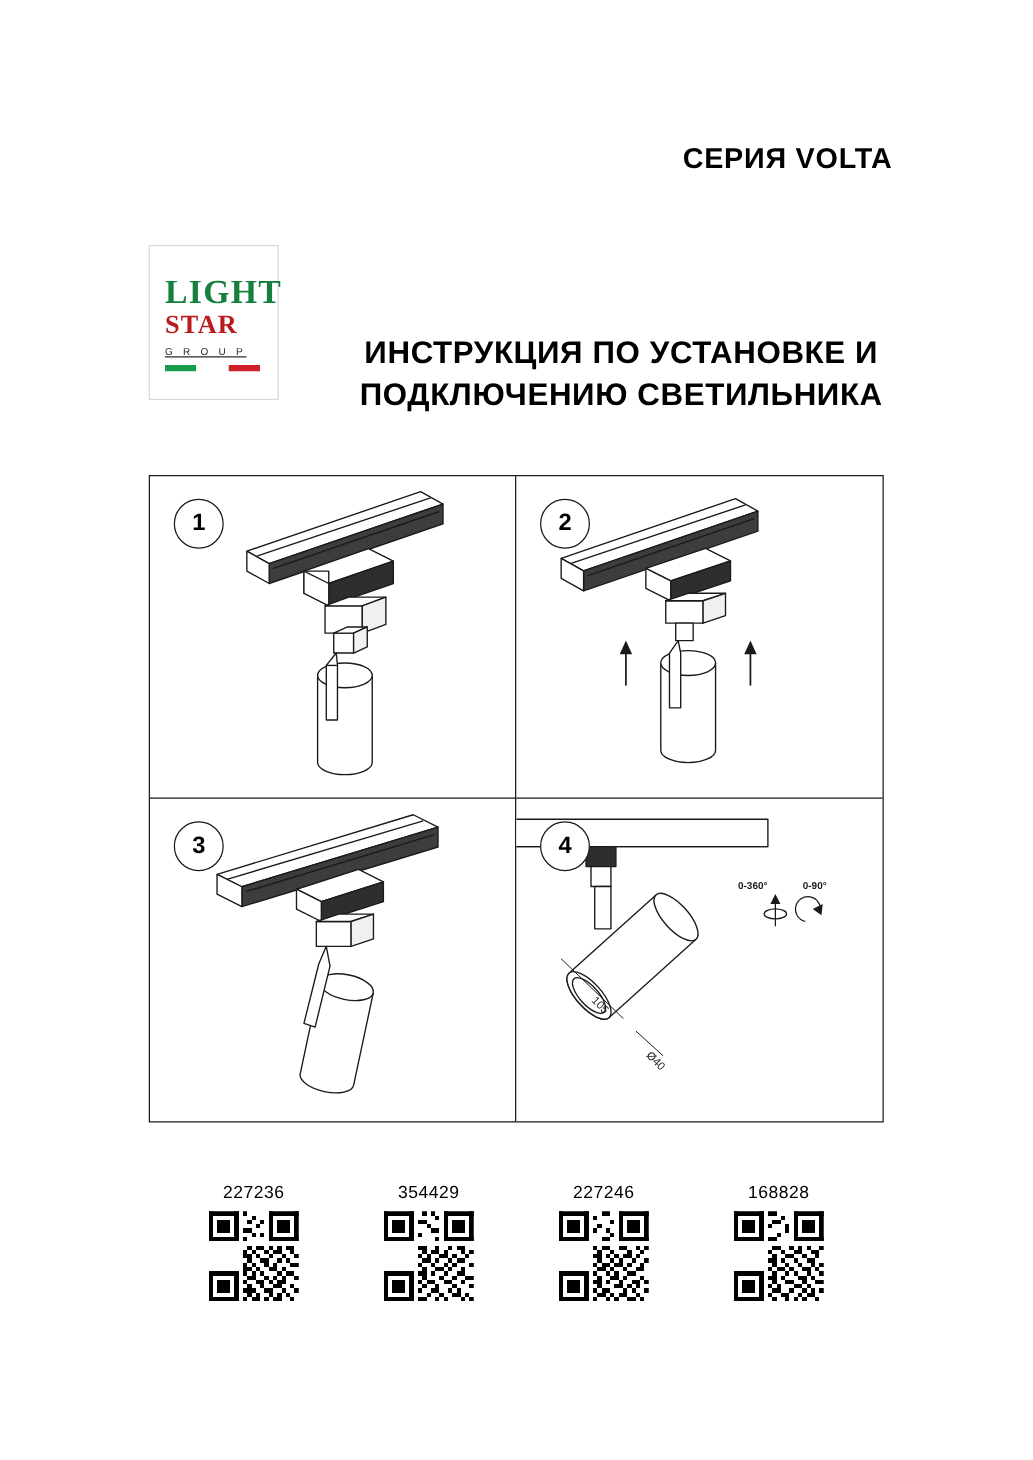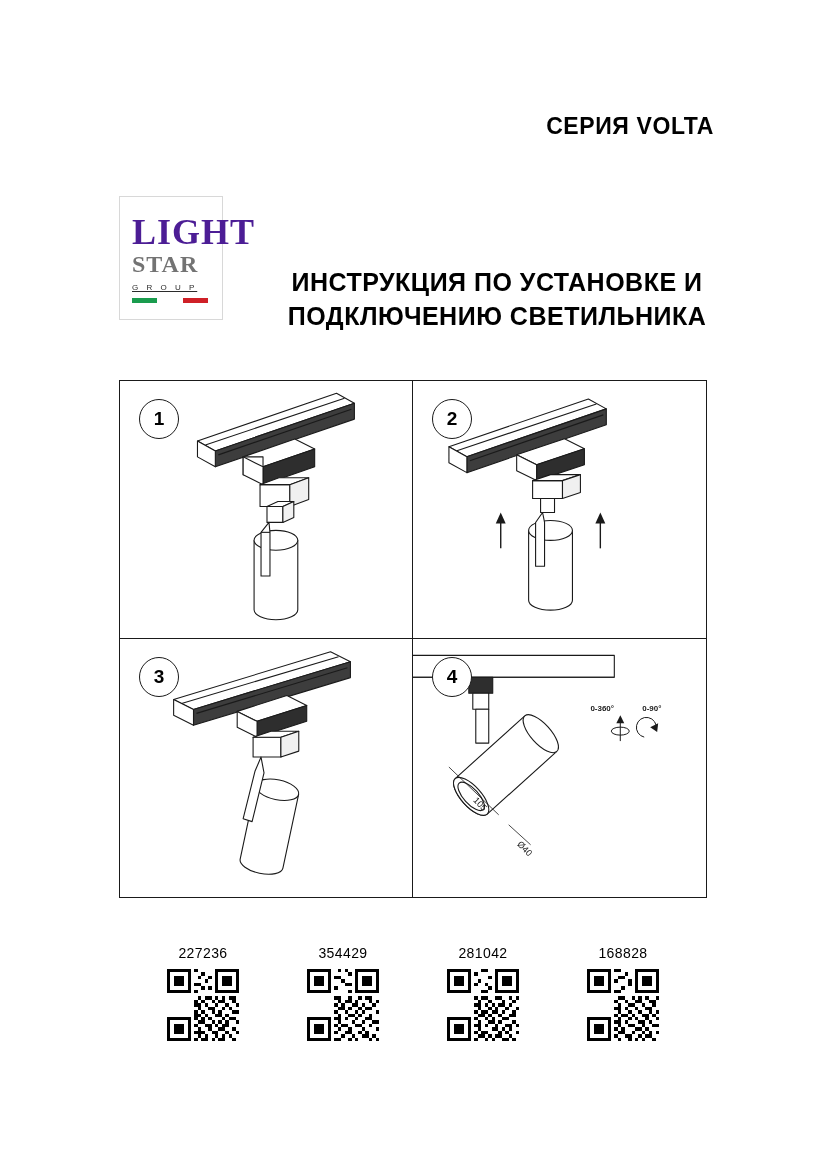--- a/index.html
+++ b/index.html
@@ -50,33 +50,33 @@
     background: #fff;
     box-sizing: border-box;
     display: flex;
     flex-direction: column;
     justify-content: center;
     align-items: flex-start;
     padding-left: 12px;
   }
   .logo-line1 {
     font-family: "Liberation Serif", serif;
-    font-size: 36px;
+    font-size: 27px;
     font-weight: bold;
     letter-spacing: 1px;
     line-height: 1;
-    color: #4c1d95;
+    color: #15803d;
   }
   .logo-line2 {
     font-family: "Liberation Serif", serif;
-    font-size: 24px;
+    font-size: 21px;
     font-weight: bold;
     letter-spacing: 1px;
     line-height: 1;
-    color: #737373;
+    color: #b91c1c;
     margin-top: 2px;
     text-align: center;
   }
   .logo-line3 {
     font-size: 8px;
     letter-spacing: 3px;
     color: #2b2b2b;
     margin-top: 7px;
     text-decoration: underline;
   }
@@ -525,21 +525,21 @@
           <rect x="12" y="20" width="1" height="1"></rect>
             <rect x="14" y="20" width="1" height="1"></rect>
           <rect x="18" y="20" width="1" height="1"></rect>
             <rect x="20" y="20" width="1" height="1"></rect>
         </g>
       </svg>
     </div>
   </div>
 
   <div class="qr-item">
-    <div class="qr-code-label">281042</div>
+    <div class="qr-code-label">227246</div>
     <div class="qr-img">
       <svg width="72" height="72" viewBox="0 0 21 21" shape-rendering="crispEdges" xmlns="http://www.w3.org/2000/svg">
         <rect width="21" height="21" fill="#fff"></rect>
         <g fill="#000">
           <rect x="0" y="0" width="7" height="1"></rect>
             <rect x="0" y="6" width="7" height="1"></rect>
           <rect x="0" y="0" width="1" height="7"></rect>
             <rect x="6" y="0" width="1" height="7"></rect>
           <rect x="2" y="2" width="3" height="3"></rect>
           <rect x="14" y="0" width="7" height="1"></rect>

